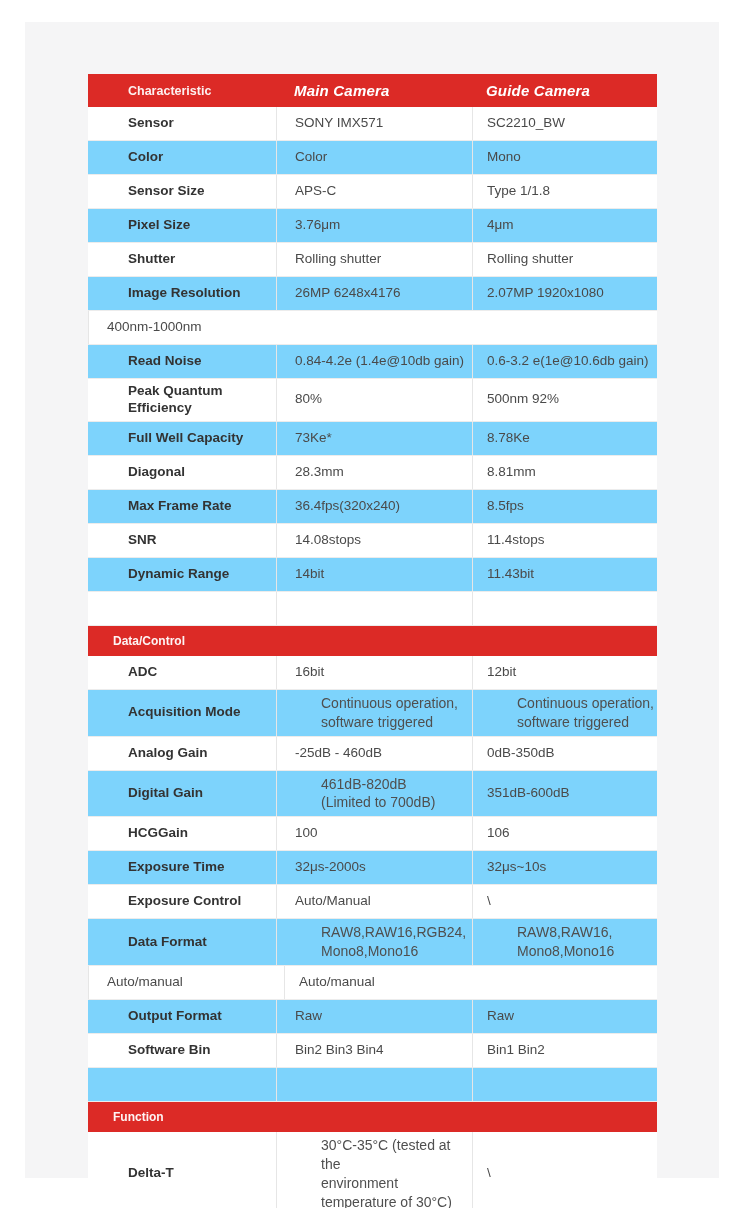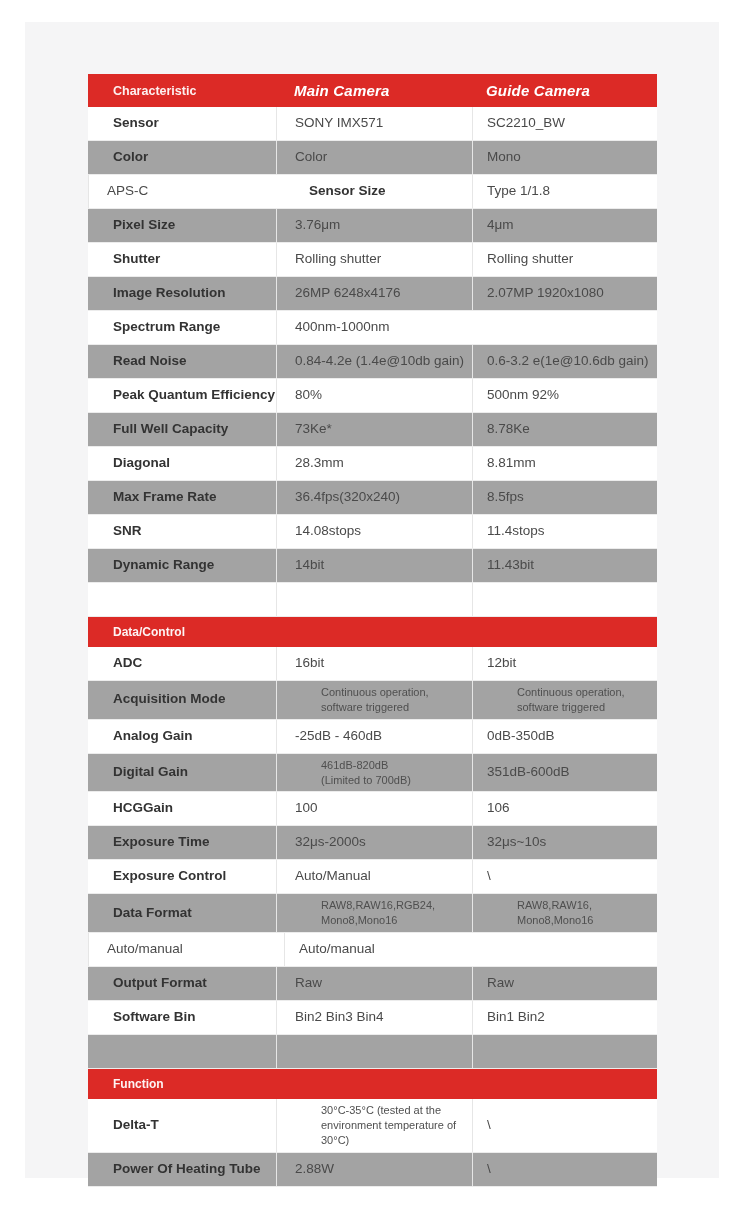--- a/index.html
+++ b/index.html
@@ -7,37 +7,37 @@
     font-family: "Liberation Sans", "DejaVu Sans", sans-serif; }
   .panel { position: absolute; left: 25px; top: 22px; width: 694px; height: 1156px;
     background: #f5f5f6; }
   .spec-table { position: absolute; left: 63px; top: 52px; width: 569px; }
 
   .thead { display: flex; align-items: stretch; height: 33px; background: #dc2a26; }
   .th { display: flex; align-items: center; color: #ffffff; font-weight: 700; }
   .th.c1 { font-size: 12.5px; color: rgba(255,255,255,0.93); }
   .th.c2, .th.c3 { font-size: 15px; letter-spacing: 0.2px; font-style: italic; }
 
-  .c1 { width: 188px; padding-left: 25px; }
+  .c1 { width: 188px; padding-left: 40px; }
   .c2 { width: 196px; padding-left: 18px; }
   .c3 { flex: 1; padding-left: 14px; }
 
   .section-bar { display: flex; align-items: center; height: 30px; background: #dc2a26;
     padding-left: 25px; }
   .section-title { color: rgba(255,255,255,0.95); font-size: 12px; font-weight: 700; }
 
   .row { display: flex; align-items: stretch; background: #ffffff;
     border-bottom: 1px solid #ececec; }
-  .row.alt { background: #a3a3a3; }
+  .row.alt { background: #7dd3fc; }
   .cell { display: flex; align-items: center; min-height: 33px; padding-top: 4px;
     padding-bottom: 4px; font-size: 13.5px; color: #4a4a4a; white-space: pre-line;
     line-height: 1.25; }
   .cell.c2, .cell.c3 { border-left: 1px solid #e6e6e6; }
   .cell.label { font-weight: 700; color: #333333; }
-  .cell.small { font-size: 11px; line-height: 1.35; color: #4f4f4f; padding-left: 44px; }
+  .cell.small { font-size: 14px; line-height: 1.35; color: #4f4f4f; padding-left: 44px; }
 </style>
 </head>
 <body>
 
 <div class="panel">
   <div class="spec-table">
     <div class="thead">
       <div class="th c1">Characteristic</div>
       <div class="th c2">Main Camera</div>
       <div class="th c3">Guide Camera</div>
@@ -47,41 +47,40 @@
           <div class="cell c1 label">Sensor</div>
           <div class="cell c2">SONY IMX571</div>
           <div class="cell c3">SC2210_BW</div>
         </div>
         <div class="row alt">
           <div class="cell c1 label">Color</div>
           <div class="cell c2">Color</div>
           <div class="cell c3">Mono</div>
         </div>
         <div class="row">
+          <div class="cell c1 label">Sensor Size</div>
           <div class="cell c2">APS-C</div>
-          <div class="cell c1 label">Sensor Size</div>
           <div class="cell c3">Type 1/1.8</div>
         </div>
         <div class="row alt">
           <div class="cell c1 label">Pixel Size</div>
           <div class="cell c2">3.76μm</div>
           <div class="cell c3">4μm</div>
         </div>
         <div class="row">
           <div class="cell c1 label">Shutter</div>
           <div class="cell c2">Rolling shutter</div>
           <div class="cell c3">Rolling shutter</div>
         </div>
         <div class="row alt">
           <div class="cell c1 label">Image Resolution</div>
           <div class="cell c2">26MP 6248x4176</div>
           <div class="cell c3">2.07MP 1920x1080</div>
         </div>
         <div class="row">
-          <div class="cell c1 label">Spectrum Range</div>
           <div class="cell c2">400nm-1000nm</div>
         </div>
         <div class="row alt">
           <div class="cell c1 label">Read Noise</div>
           <div class="cell c2">0.84-4.2e (1.4e@10db gain)</div>
           <div class="cell c3">0.6-3.2 e(1e@10.6db gain)</div>
         </div>
         <div class="row">
           <div class="cell c1 label">Peak Quantum Efficiency</div>
           <div class="cell c2">80%</div>

